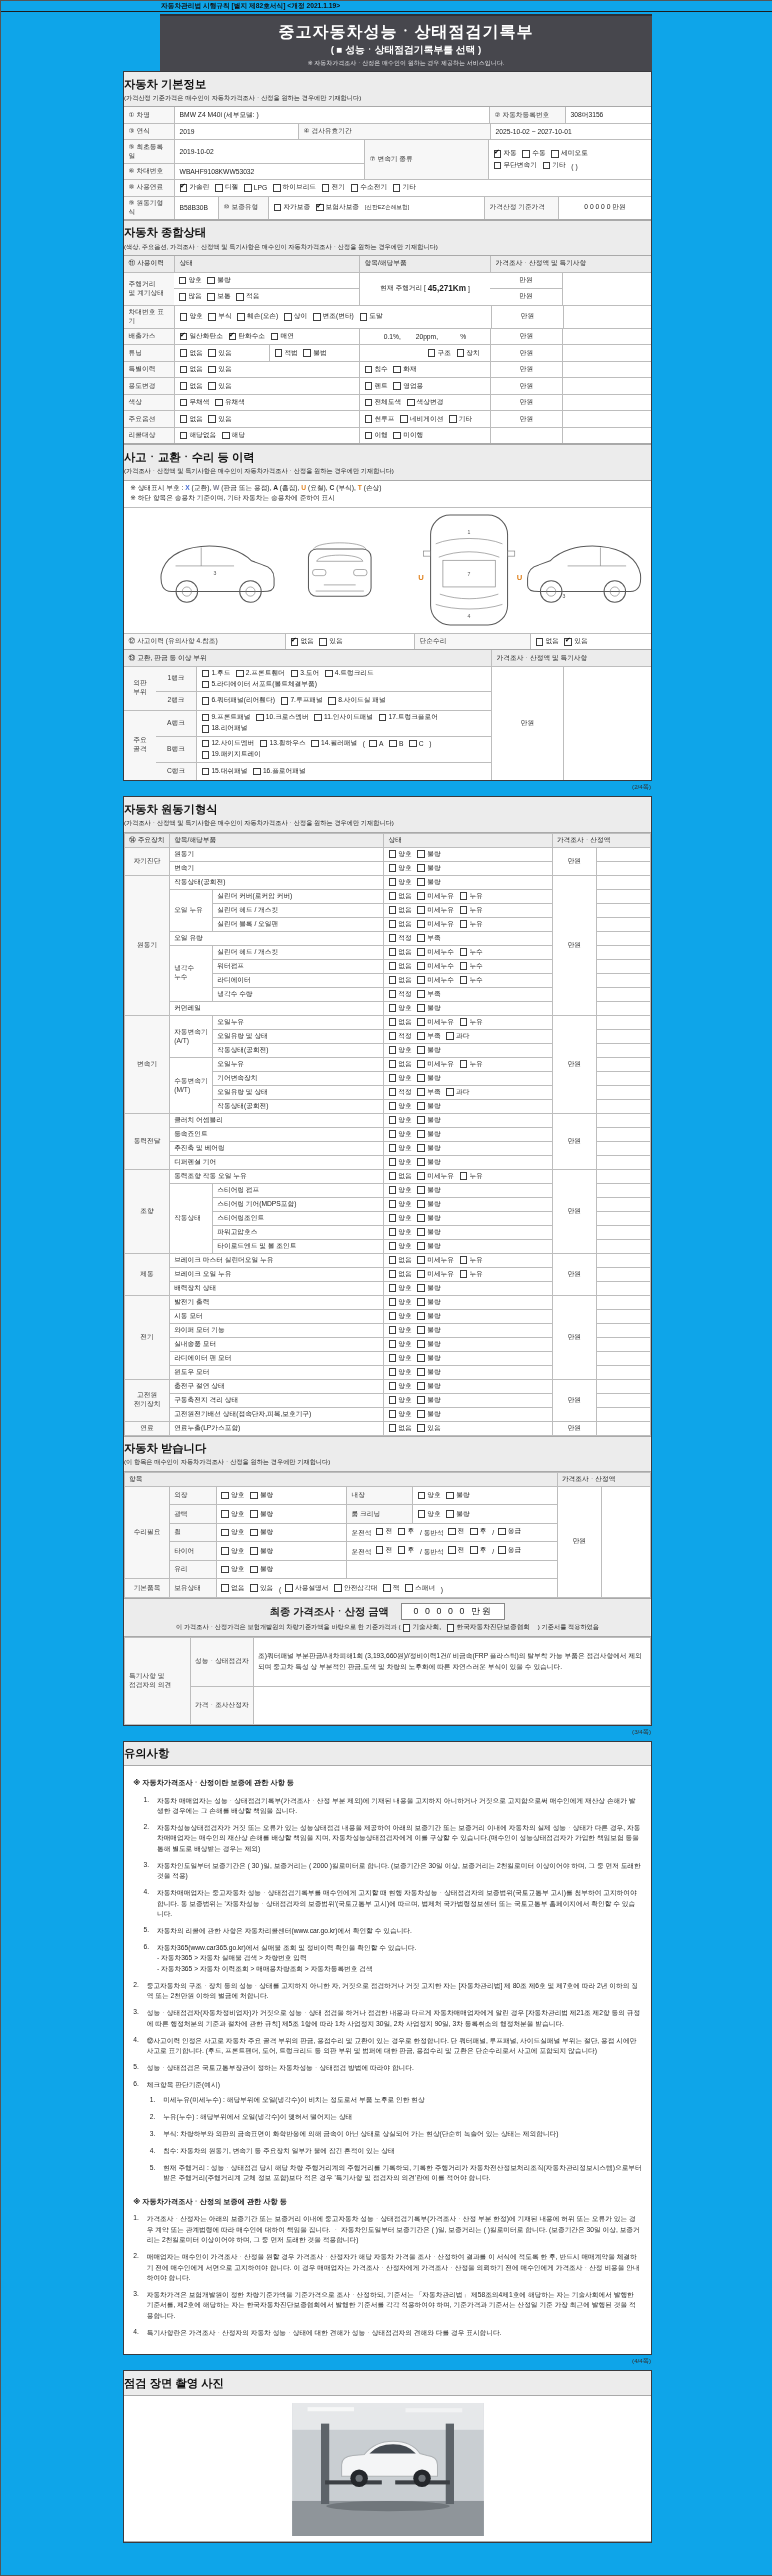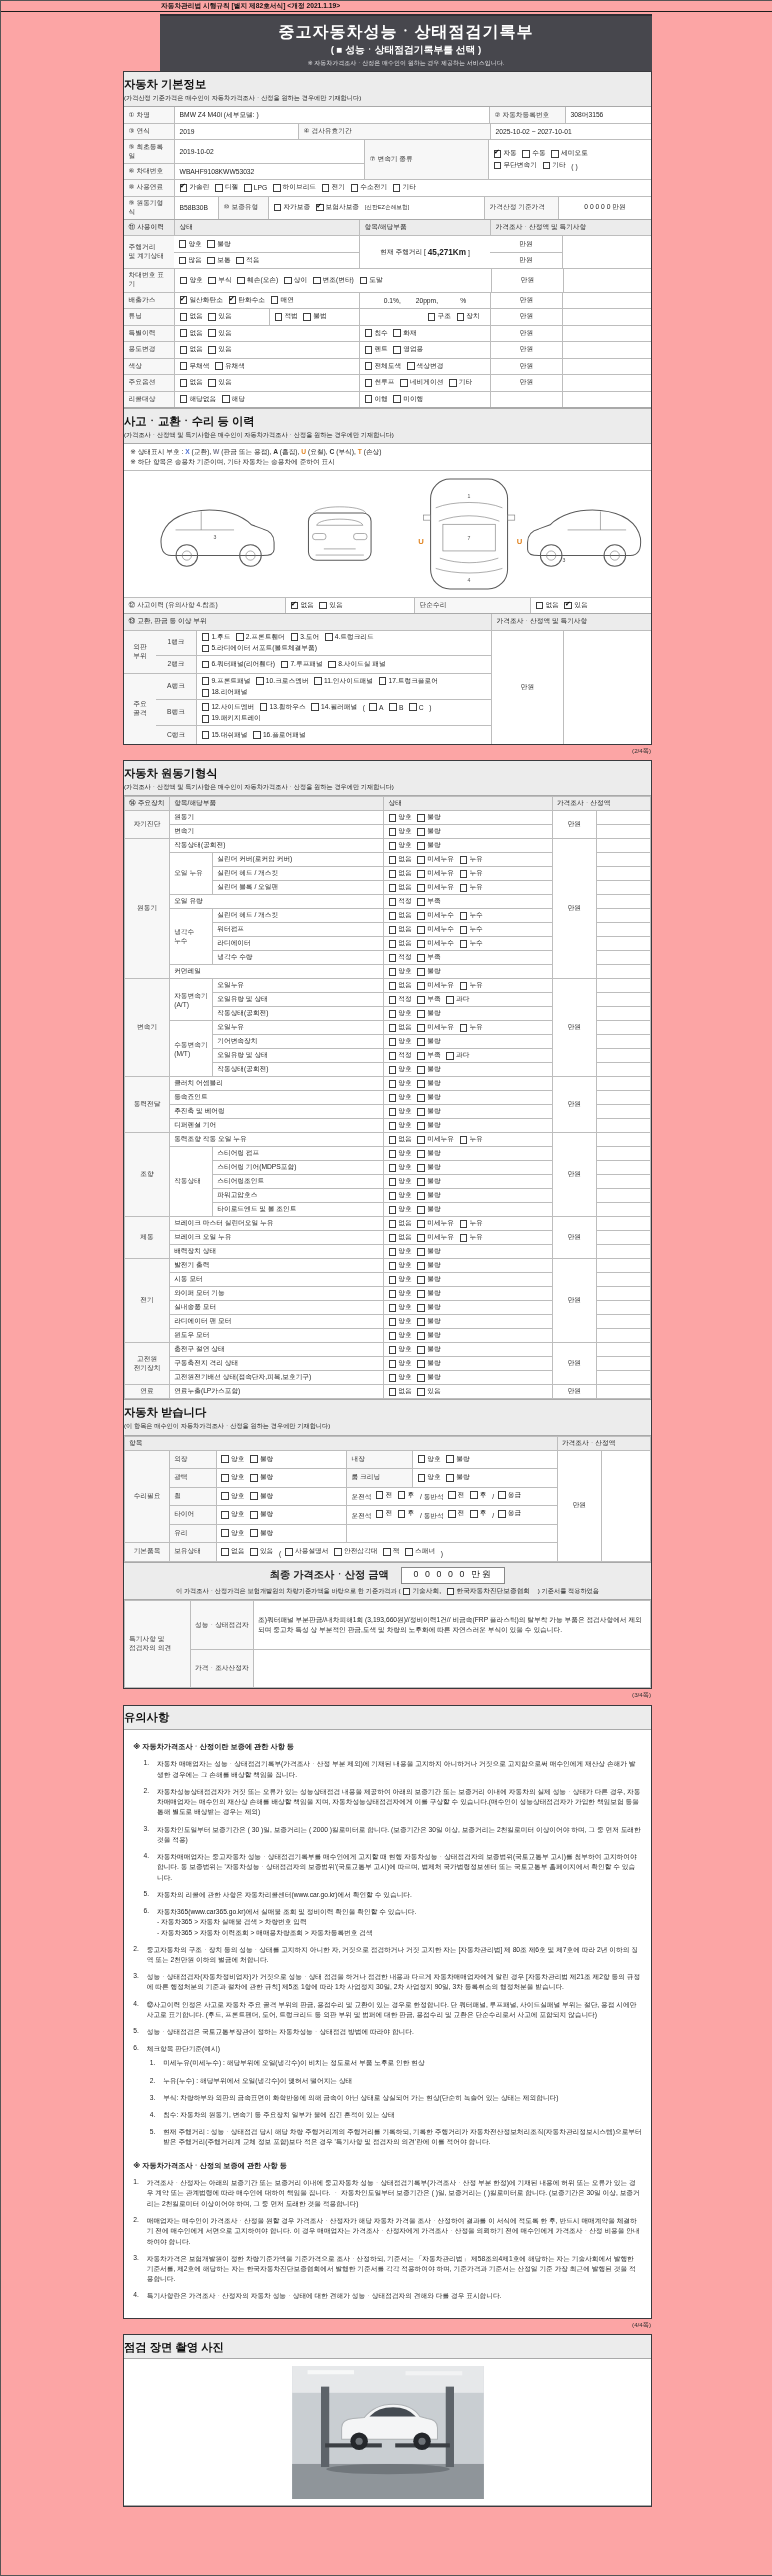--- a/index.html
+++ b/index.html
@@ -1,17 +1,17 @@
 <!DOCTYPE html>
 <html style="font-size:8.2px"><head>
 <meta charset="utf-8">
 <style>
   html,body { margin:0; padding:0; background:#fff; }
   body { width:773px; font-family:"Liberation Sans","DejaVu Sans",sans-serif; color:#222; }
-  .page { position:relative; width:773px; height:2576px; overflow:hidden; background:#fca5a5;
+  .page { position:relative; width:773px; height:2576px; overflow:hidden; background:#0ea5e9;
           border:0.5px solid #555; box-sizing:border-box; }
   .toprule { position:absolute; top:9.8px; left:0; width:100%; border-top:1px solid #1c1c1c; }
   .topnote { position:absolute; top:1px; left:160px; font-size:6.7px; font-weight:bold; color:#111; }
   .doc { position:absolute; left:122px; top:13.4px; width:529px; }
 
   
   .titlebox { margin-left:37px; background:#47474d; color:#fff; text-align:center;
               padding:5.2px 0 3.6px; border-top:2.1px solid #2e2e33; }
   .titlebox .t1 { font-size:16px; font-weight:bold; letter-spacing:1px; }
   .titlebox .t2 { font-size:9.8px; font-weight:bold; margin-top:1.5px; }
@@ -209,20 +209,24 @@
                   <span class="cbx ck"></span>
                   <span class="cbl">보험사보증</span>
                 </span></span>
             <span style="font-size:5.7px;color:#333">[신한EZ손해보험]</span>
           </div>
           <div class="fc lab" style="width:74px">가격산정 기준가격</div>
           <div class="fc ctr" style="flex:1">0 0 0 0 0 만원</div>
         </div>
       </div>
 
+      <div class="secband innerband">
+        <div class="t">자동차 종합상태</div>
+        <div class="n">(색상, 주요옵션, 가격조사ㆍ산정액 및 특기사항은 매수인이 자동차가격조사ㆍ산정을 원하는 경우에만 기재합니다)</div>
+      </div>
 
       <div class="formbox">
         <div class="frow" style="background:#ececec">
           <div class="fc" style="width:50px">⑪ 사용이력</div>
           <div class="fc" style="width:185px">상태</div>
           <div class="fc" style="width:131px">항목/해당부품</div>
           <div class="fc" style="flex:1">가격조사ㆍ산정액 및 특기사항</div>
         </div>
         <div class="frow">
           <div class="fc lab pre" style="width:50px">주행거리

